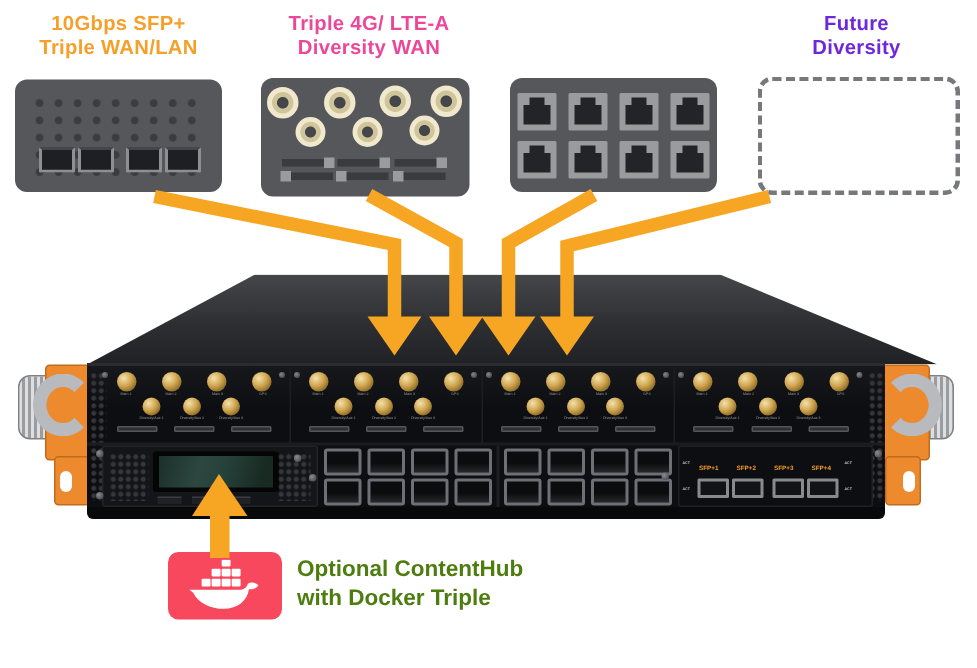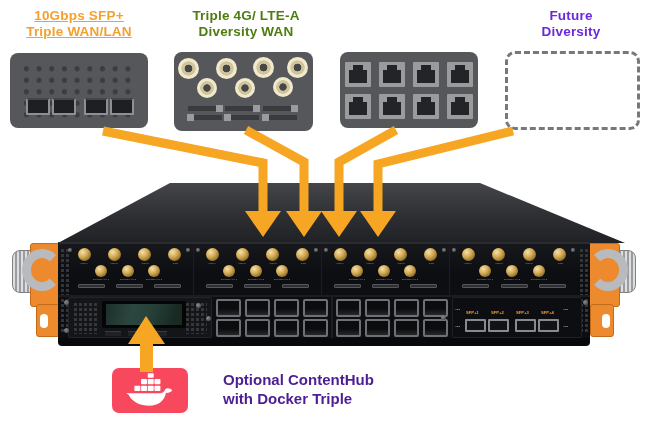--- a/index.html
+++ b/index.html
@@ -4,21 +4,21 @@
 <style>
   html,body{margin:0;padding:0;background:#fff;}
   *{box-sizing:border-box;}
   .stage{position:relative;width:651px;height:445px;background:#fff;overflow:hidden;
          font-family:"Liberation Sans",sans-serif;}
 
   
   .toplabel{position:absolute;top:8px;text-align:center;font-weight:bold;
             font-size:13.5px;line-height:16px;letter-spacing:.2px;}
   .toplabel span{display:block;}
-  #lab-sfp{left:4px;width:150px;text-decoration:underline;}
+  #lab-sfp{left:4px;width:150px;}
   #lab-cel{left:168px;width:156px;}
   #lab-poe{left:330px;width:158px;}
   #lab-fut{left:495px;width:152px;}
 
   
   .mcard{position:absolute;background:#56575B;border-radius:8px;}
   #card-sfp{left:10px;top:53px;width:138px;height:75px;}
   #card-cel{left:174px;top:52px;width:139px;height:79px;}
   #card-poe{left:340px;top:52px;width:138px;height:76px;}
   #card-fut{left:505px;top:51px;width:135px;height:79px;background:#fff;
@@ -131,21 +131,21 @@
 </style>
 </head>
 <body>
 
 <div class="stage">
 
   <div class="toplabel" id="lab-sfp" style="color: rgb(245, 160, 43);">
     <span>10Gbps SFP+</span>
     <span>Triple WAN/LAN</span>
   </div>
-  <div class="toplabel" id="lab-cel" style="color: #4d7c0f;">
+  <div class="toplabel" id="lab-cel" style="color: #ec4899;">
     <span>Triple 4G/ LTE-A</span>
     <span>Diversity WAN</span>
   </div>
   <div class="toplabel" id="lab-fut" style="color: #6d28d9;">
     <span>Future</span>
     <span>Diversity</span>
   </div>
 
   <div class="mcard" id="card-sfp">
     <div class="m1-dots"></div>
@@ -468,18 +468,18 @@
         <rect x="32" y="8" width="8" height="7" rx="1"></rect>
         <rect x="41" y="8" width="8" height="7" rx="1"></rect>
         <rect x="14" y="17" width="8" height="7" rx="1"></rect>
         <rect x="23" y="17" width="8" height="7" rx="1"></rect>
         <rect x="32" y="17" width="8" height="7" rx="1"></rect>
         <rect x="41" y="17" width="8" height="7" rx="1"></rect>
         <path d="M3,27 H48 C51.5,27 54.5,25 55.5,21.5 C58,19.5 62.5,20 65,23 C63,25.7 60,26.7 56.5,26.5 C55,37 46,44 34,44 C22,44 10.5,38.5 6.5,29.5 Z"></path>
       </g>
     </svg>
   </div>
-  <div class="docker-text" style="color: #4c1d95; margin-left: 25px;">
+  <div class="docker-text" style="color: #4d7c0f;">
     <span>Optional ContentHub</span>
     <span>with Docker Triple</span>
   </div>
 
 </div>
 
 </body></html>

